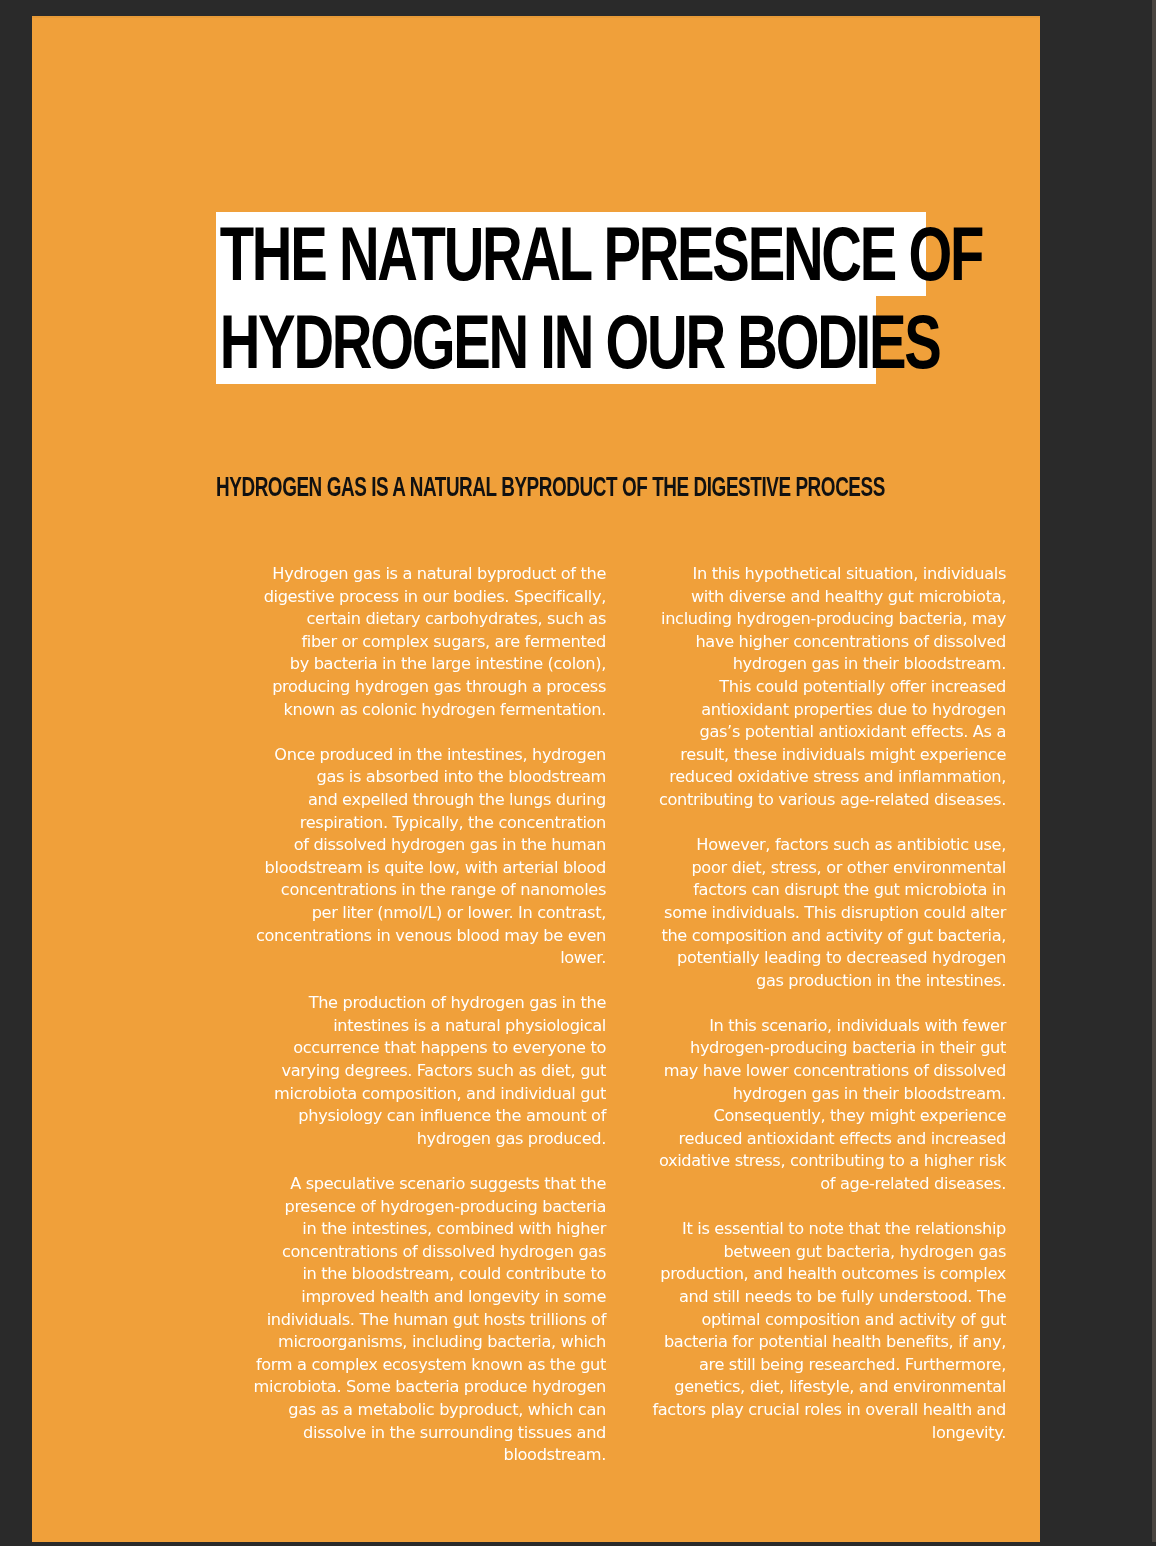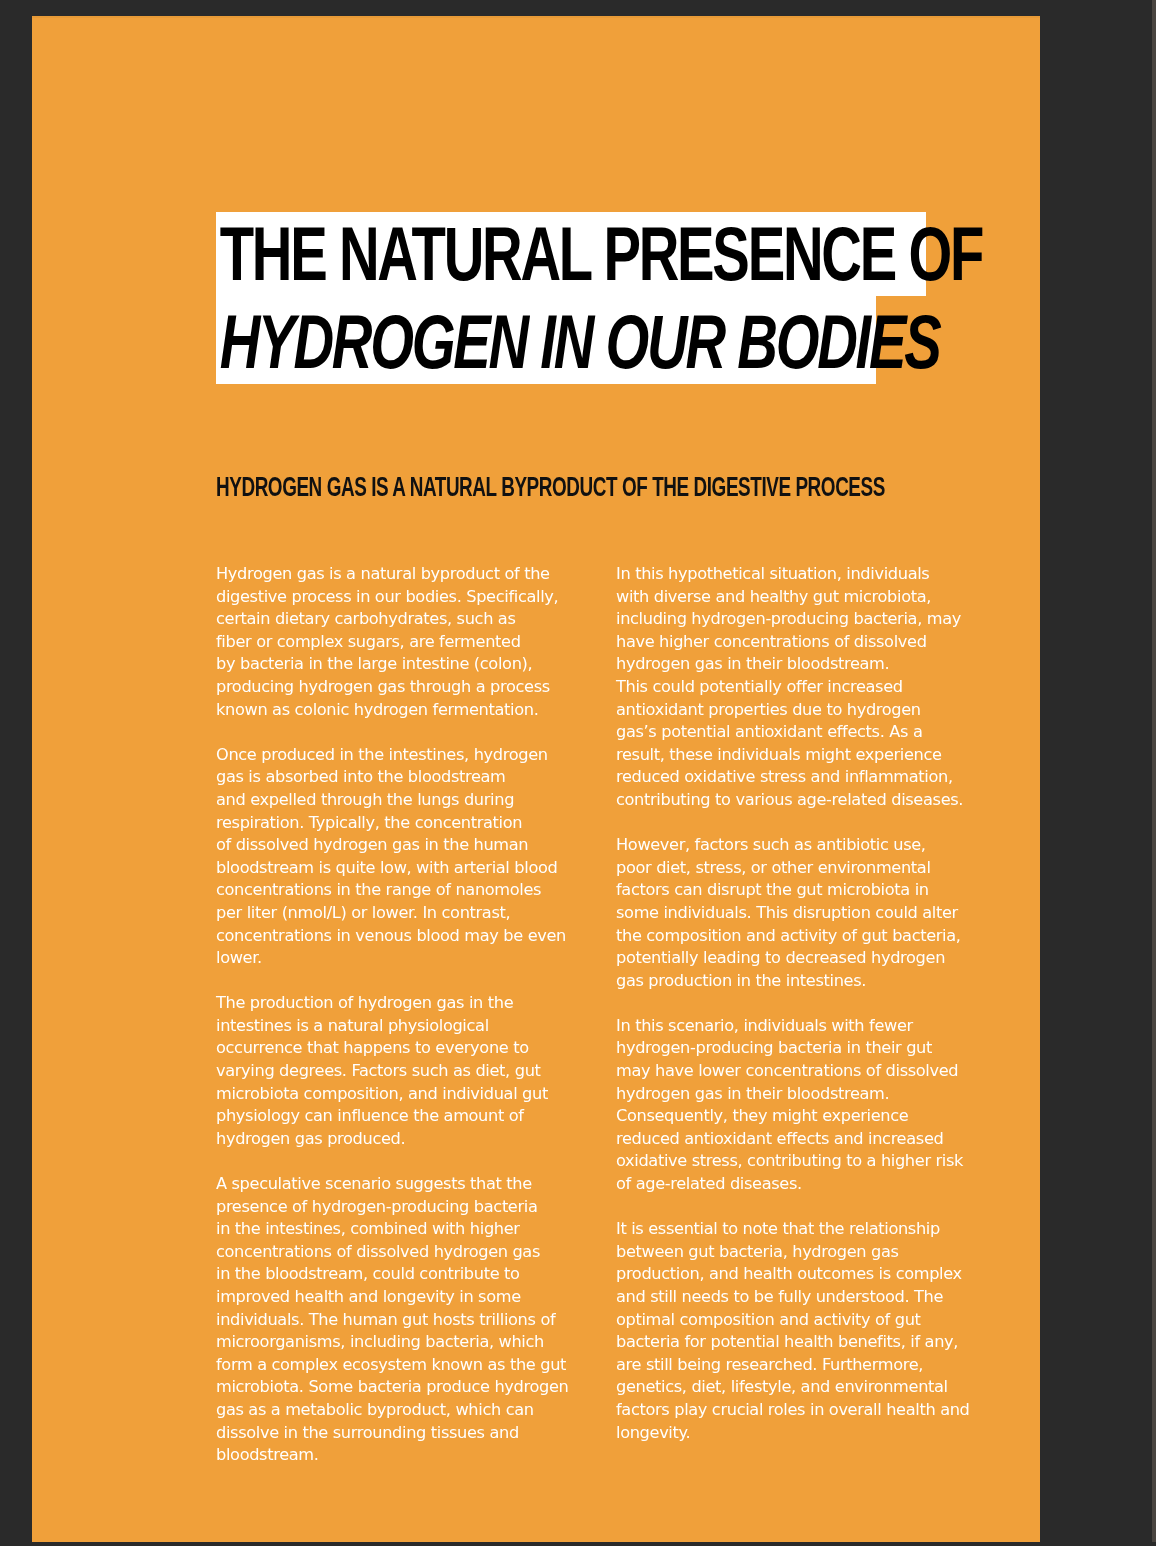--- a/index.html
+++ b/index.html
@@ -63,21 +63,20 @@
     }
     .title-line-1 {
       top: 196px;
       width: 710px;
       height: 84px;
     }
     .title-line-2 {
       top: 280px;
       width: 660px;
       height: 88px;
-      font-style: italic;
     }
     .title-line-2 span { line-height: 92px; }
 
     
     .subheading {
       position: absolute;
       left: 184px;
       top: 455px;
       height: 32px;
       color: #111111;
@@ -100,20 +99,21 @@
       font-family: "DejaVu Sans", sans-serif;
       font-size: 16.2px;
       line-height: 22.6px;
       letter-spacing: -0.35px;
     }
     .column-left { left: 184px; }
     .column-right { left: 584px; }
     .column p {
       margin: 0 0 22.6px 0;
       white-space: pre-line;
+      text-align: right;
     }
 
     
     .page-number {
       position: absolute;
       left: 1099px;
       top: 1454px;
       width: 53px;
       height: 34px;
       background: #000000;

